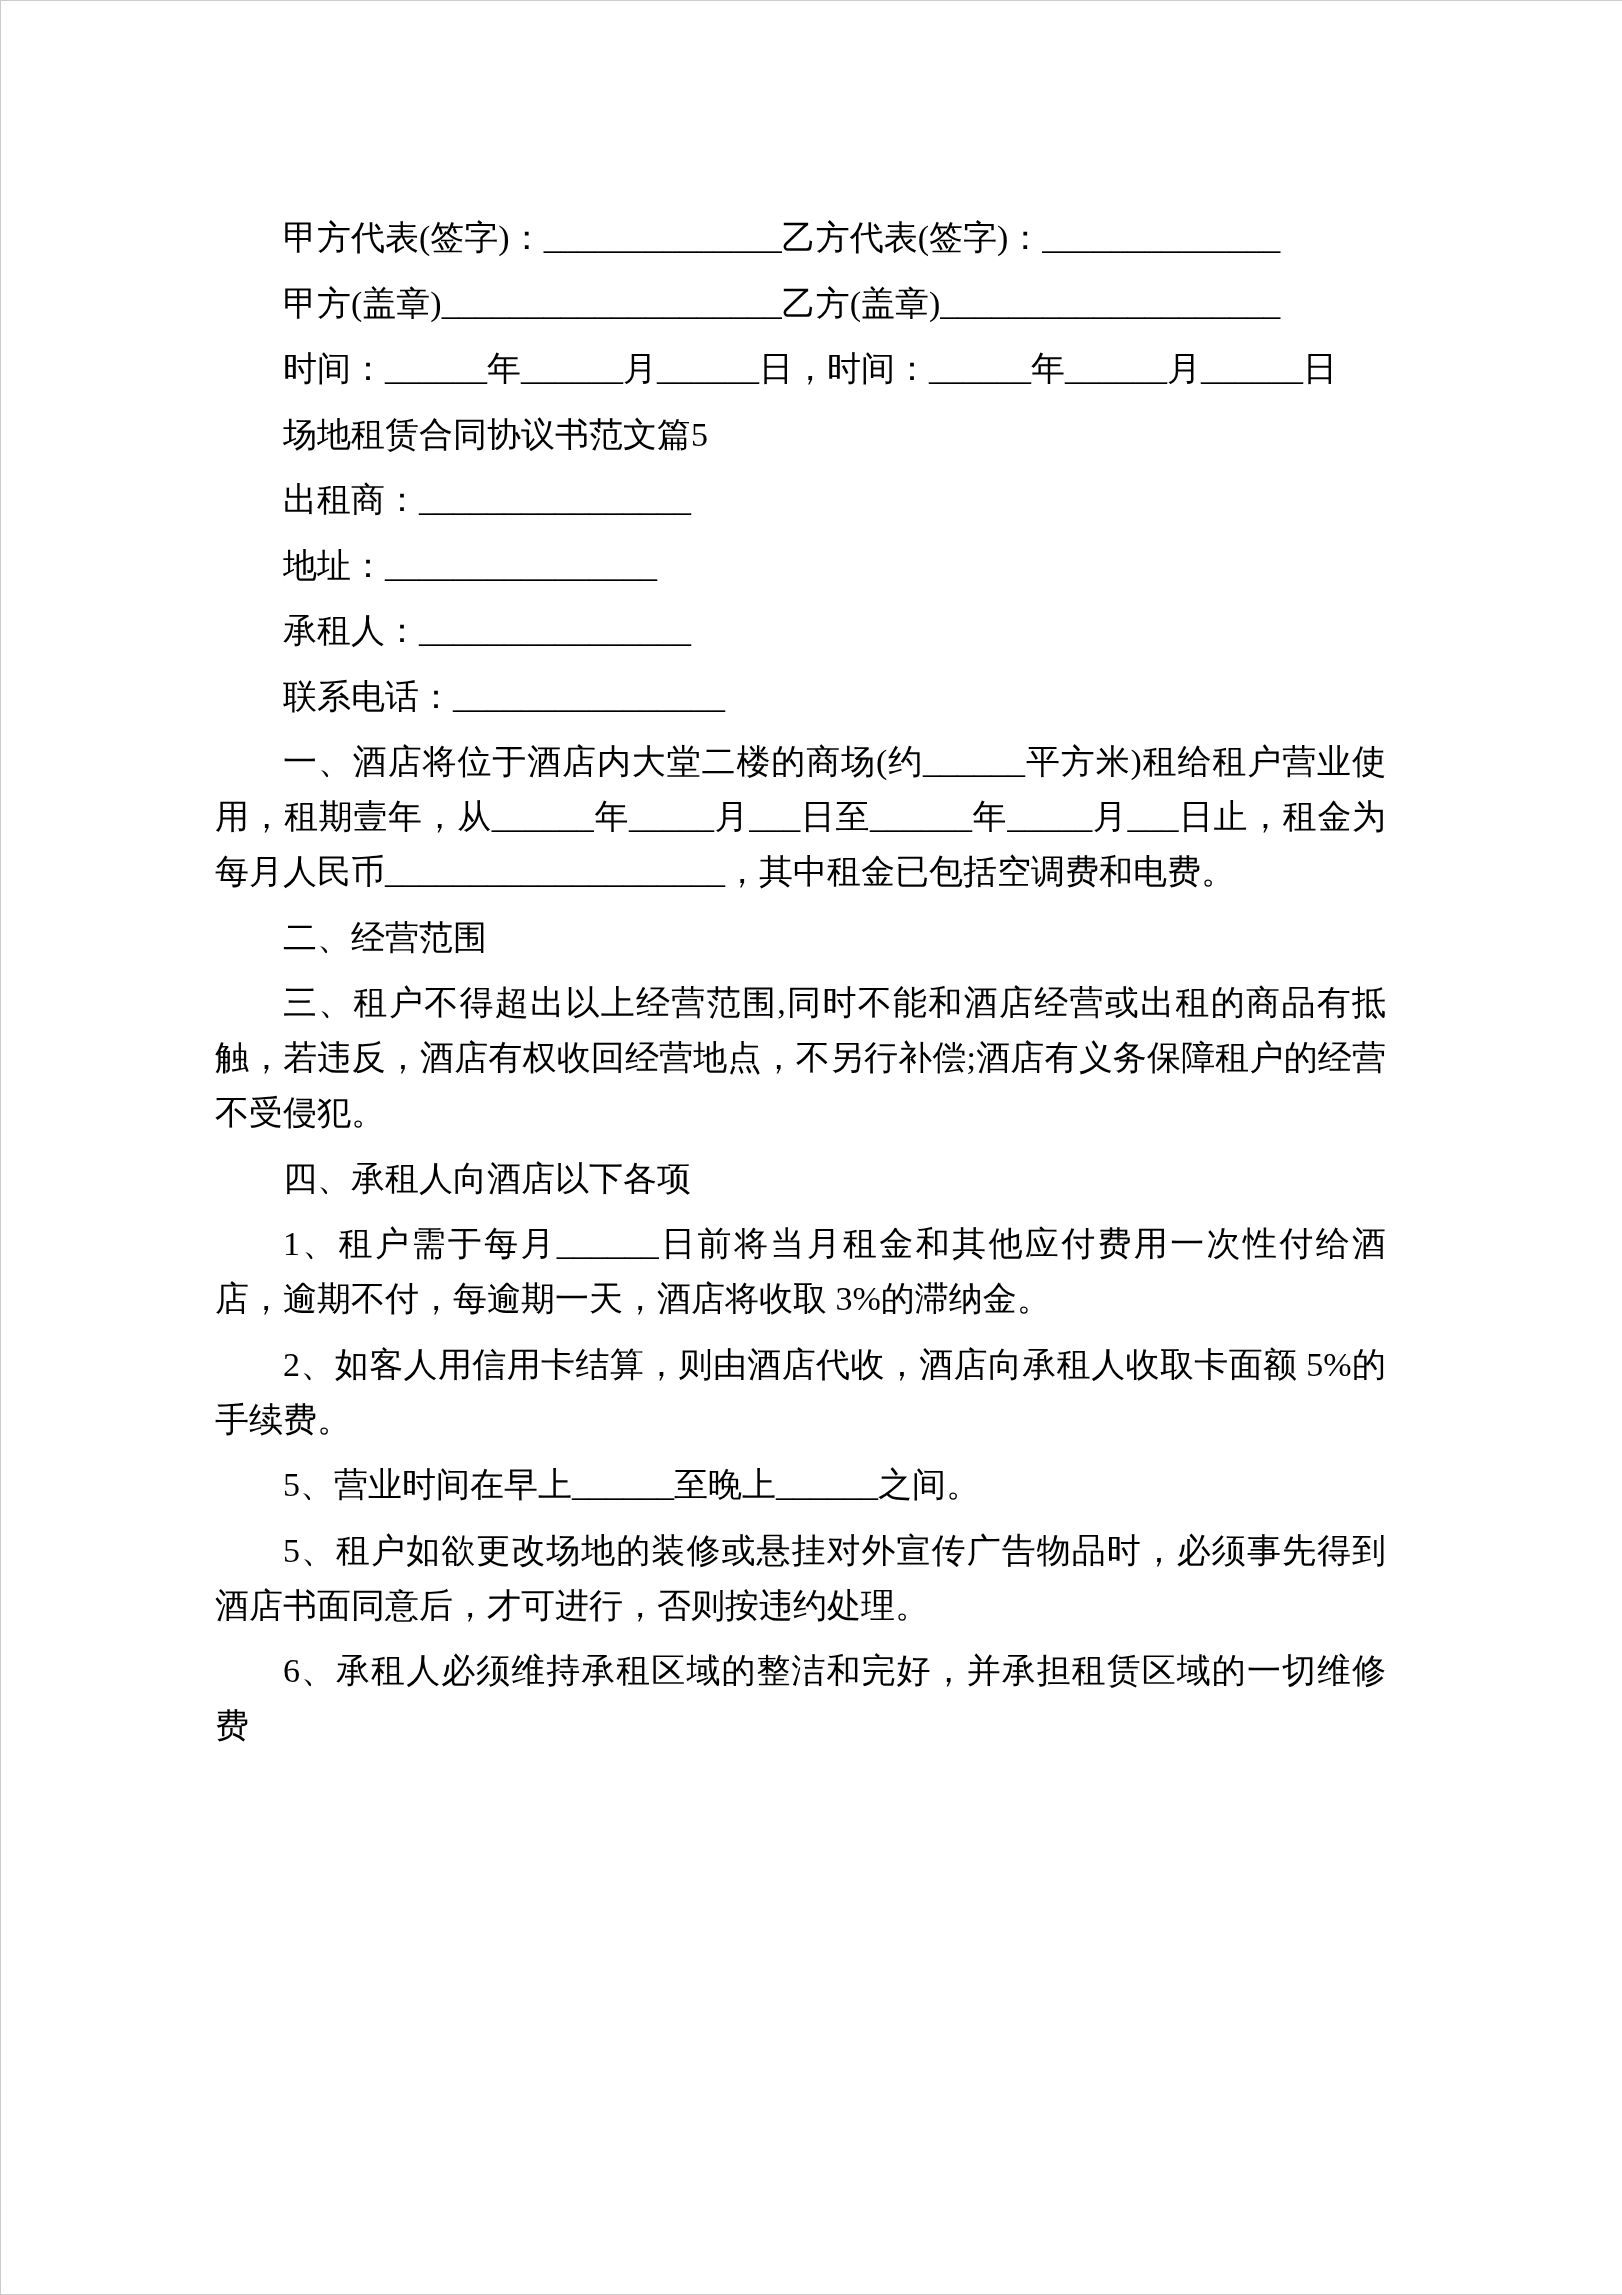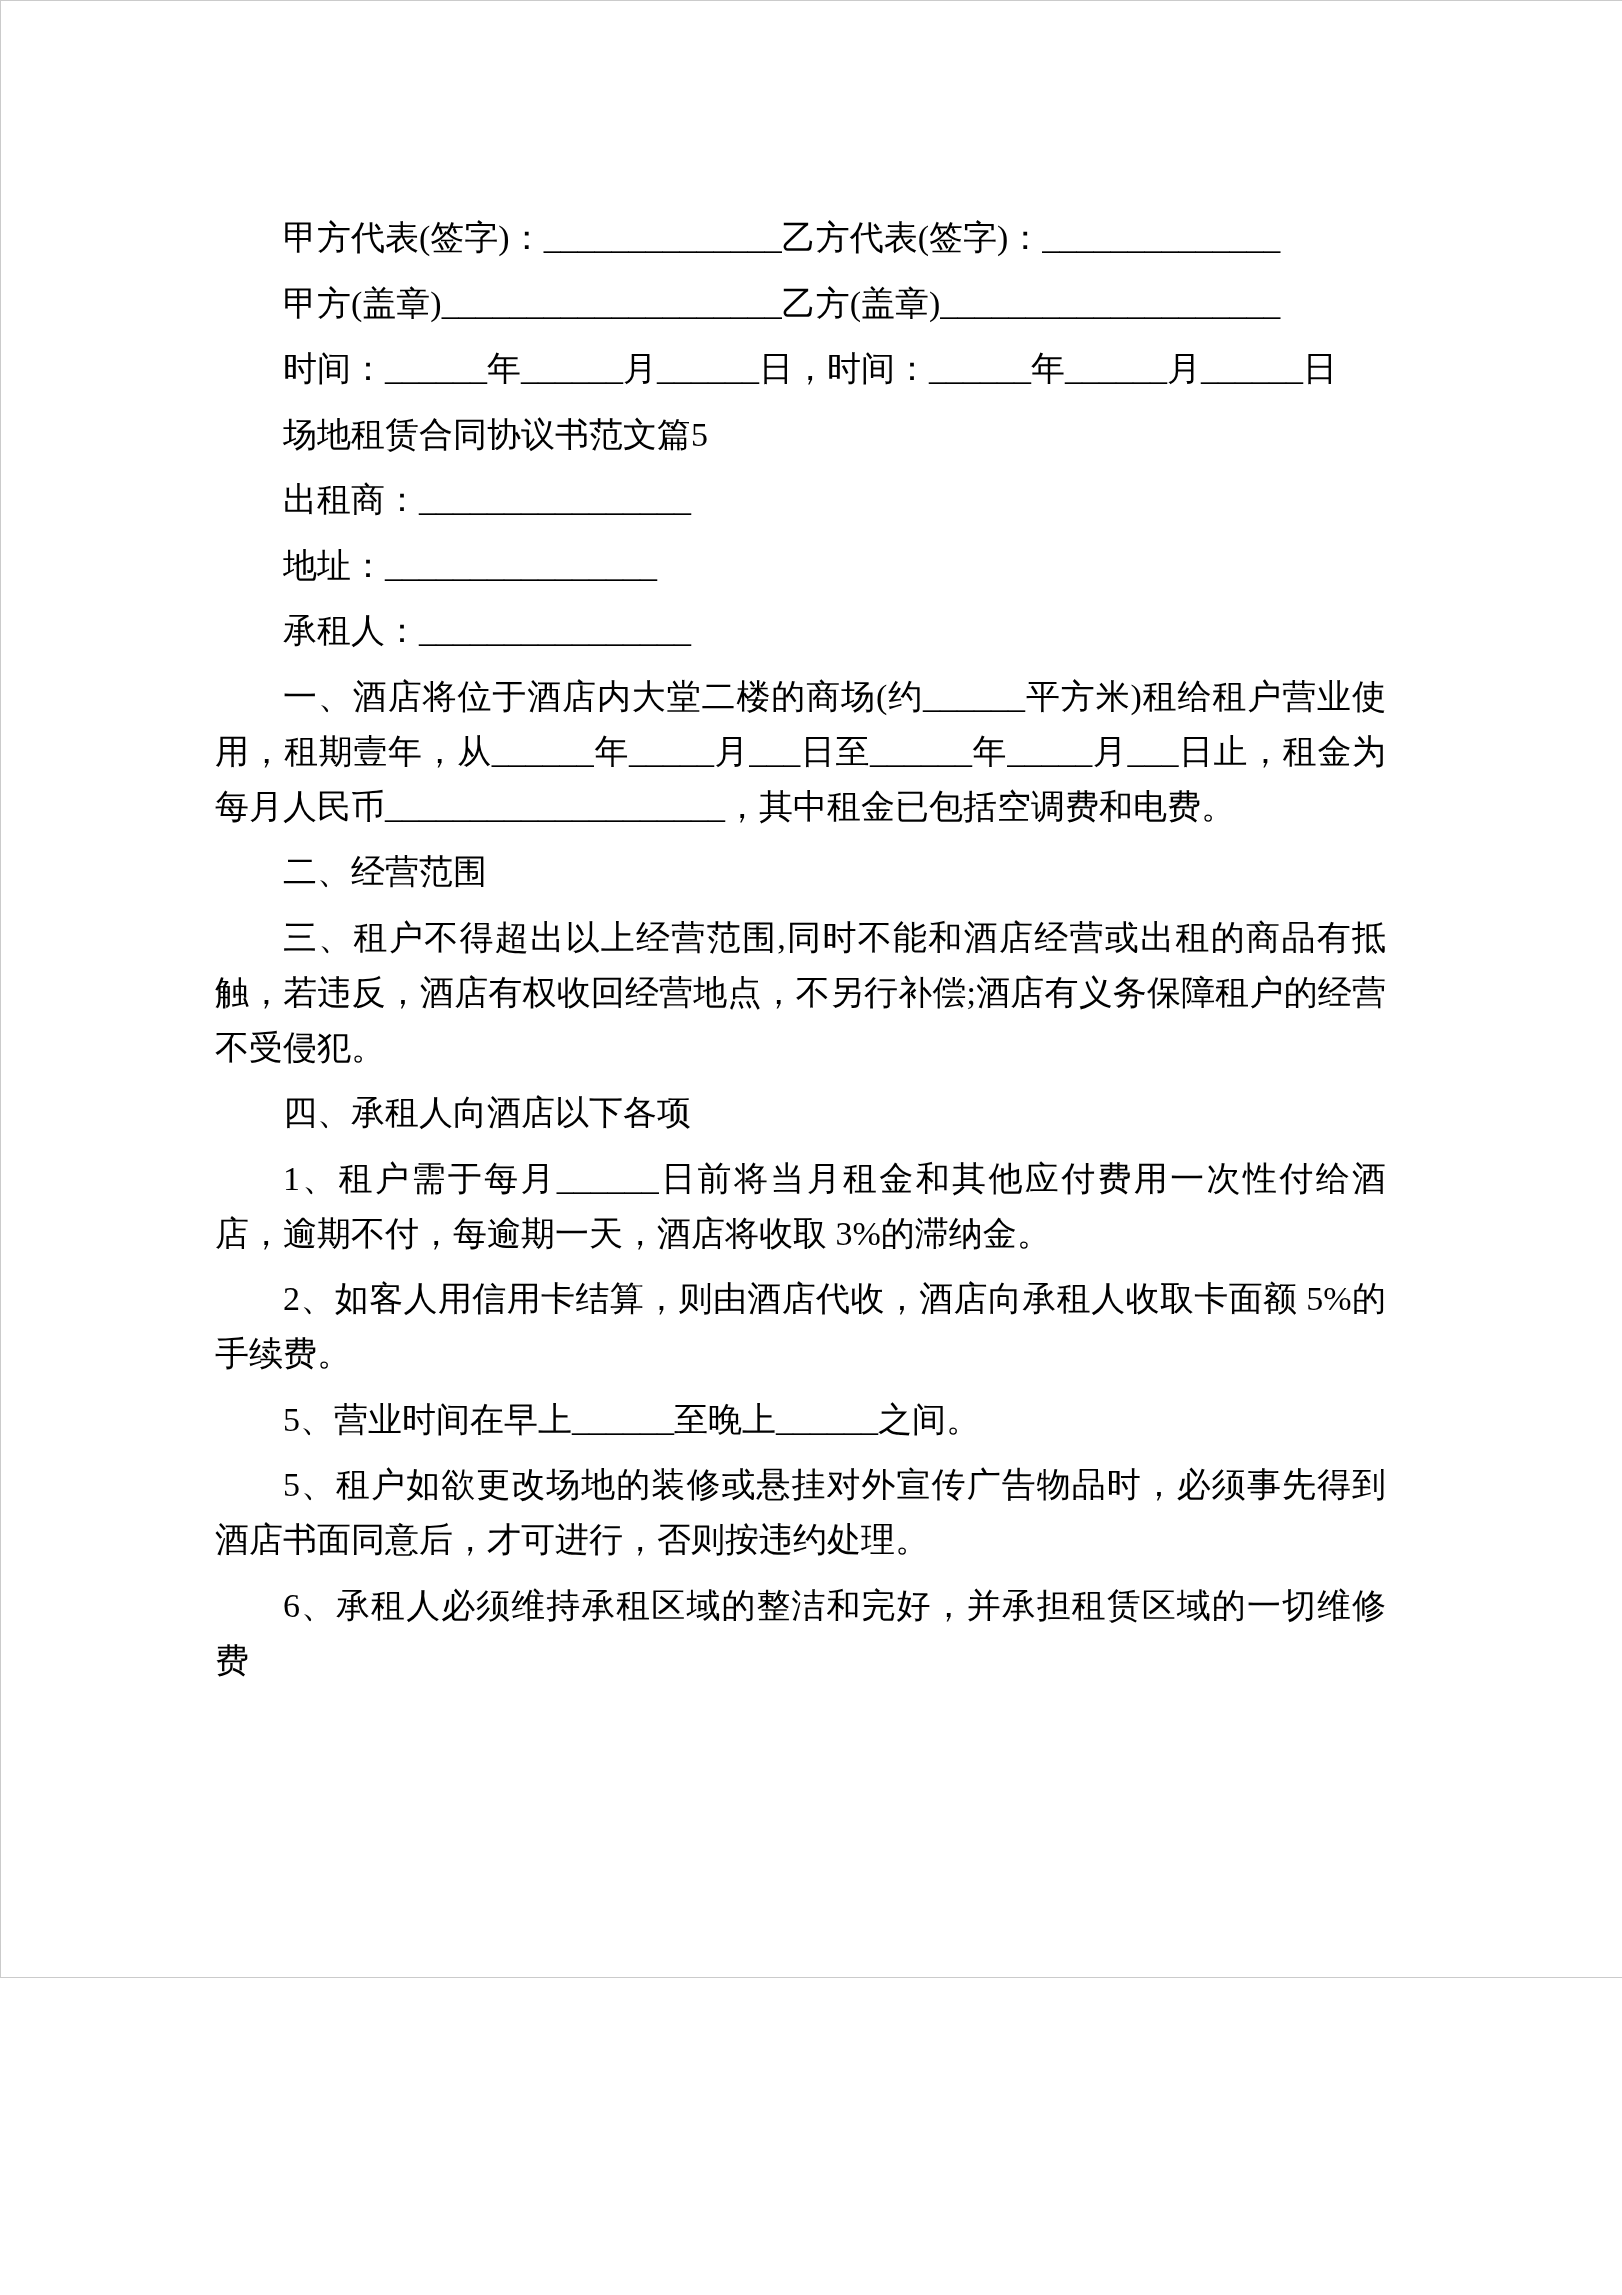--- a/index.html
+++ b/index.html
@@ -3,21 +3,21 @@
 <meta charset="utf-8">
 <style>
   html, body {
     margin: 0;
     padding: 0;
     background: #ffffff;
   }
   .page {
     position: relative;
     width: 1623px;
-    height: 1978px;
+    height: 2295px;
     box-sizing: border-box;
     background: #ffffff;
     border: 0.7px solid #cbcbcb;
     padding: 209px 236px 0 214px;
     color: #000000;
     font-family: "Liberation Serif", "DejaVu Serif", serif;
     font-size: 34px;
     line-height: 55px;
     overflow: hidden;
   }
@@ -32,20 +32,21 @@
 <body>
 
 <div class="page">
   <p class="para">甲方代表(签字)：______________乙方代表(签字)：______________</p>
   <p class="para">甲方(盖章)____________________乙方(盖章)____________________</p>
   <p class="para">时间：______年______月______日，时间：______年______月______日</p>
   <p class="para">场地租赁合同协议书范文篇5</p>
   <p class="para">出租商：________________</p>
   <p class="para">地址：________________</p>
   <p class="para">承租人：________________</p>
+  <p class="para">联系电话：________________</p>
   <p class="para">一、酒店将位于酒店内大堂二楼的商场(约______平方米)租给租户营业使用，租期壹年，从______年_____月___日至______年_____月___日止，租金为每月人民币____________________，其中租金已包括空调费和电费。</p>
   <p class="para">二、经营范围</p>
   <p class="para">三、租户不得超出以上经营范围,同时不能和酒店经营或出租的商品有抵触，若违反，酒店有权收回经营地点，不另行补偿;酒店有义务保障租户的经营不受侵犯。</p>
   <p class="para">四、承租人向酒店以下各项</p>
   <p class="para">1、租户需于每月______日前将当月租金和其他应付费用一次性付给酒店，逾期不付，每逾期一天，酒店将收取 3%的滞纳金。</p>
   <p class="para">2、如客人用信用卡结算，则由酒店代收，酒店向承租人收取卡面额 5%的手续费。</p>
   <p class="para">5、营业时间在早上______至晚上______之间。</p>
   <p class="para">5、租户如欲更改场地的装修或悬挂对外宣传广告物品时，必须事先得到酒店书面同意后，才可进行，否则按违约处理。</p>
   <p class="para">6、承租人必须维持承租区域的整洁和完好，并承担租赁区域的一切维修费</p>
 </div>

